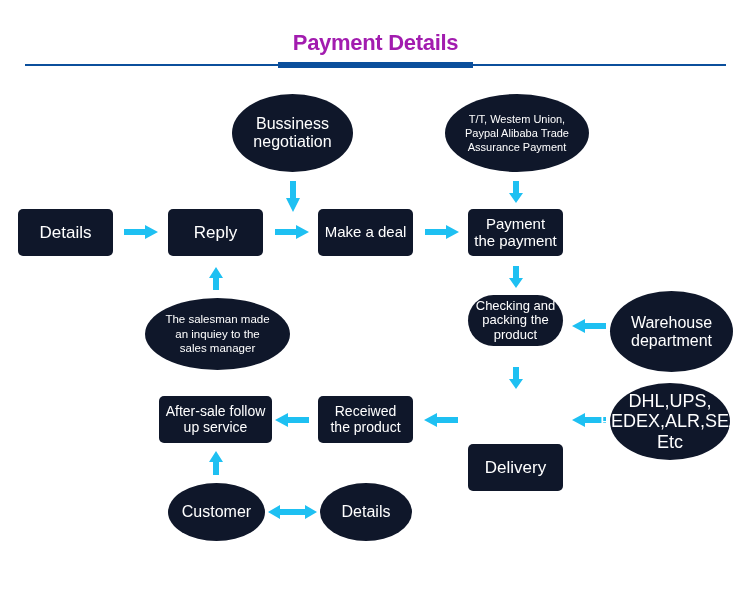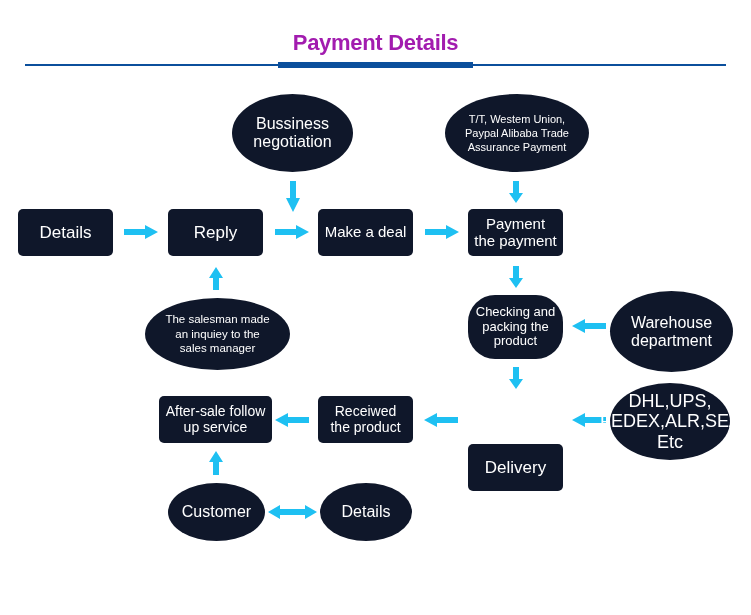--- a/index.html
+++ b/index.html
@@ -57,21 +57,21 @@
   </div>
 <div class="node box" style="left:168px;top:209px;width:95px;height:47px;font-size:17px;">
     <span>Reply</span>
   </div>
 <div class="node box" style="left:318px;top:209px;width:95px;height:47px;font-size:15px;">
     <span>Make a deal</span>
   </div>
 <div class="node box" style="left:468px;top:209px;width:95px;height:47px;font-size:15px;padding:0 6px;">
     <span>Payment the payment</span>
   </div>
-<div class="node box" style="left:468px;top:295px;width:95px;height:64px;font-size:13px;padding:0 2px;border-radius:27px;">
+<div class="node box" style="left:468px;top:295px;width:95px;height:51px;font-size:13px;padding:0 2px;border-radius:27px;">
     <span>Checking and packing the product</span>
   </div>
 <div class="node box" style="left:468px;top:396px;width:95px;height:47px;font-size:17px;margin-top:48px;">
     <span>Delivery</span>
   </div>
 <div class="node box" style="left:318px;top:396px;width:95px;height:47px;font-size:14px;padding:0 6px;align-items:center;">
     <span>Receiwed the product</span>
   </div>
 <div class="node box" style="left:159px;top:396px;width:113px;height:47px;font-size:14px;padding:15px 4px;">
     <span>After-sale follow up service</span>

